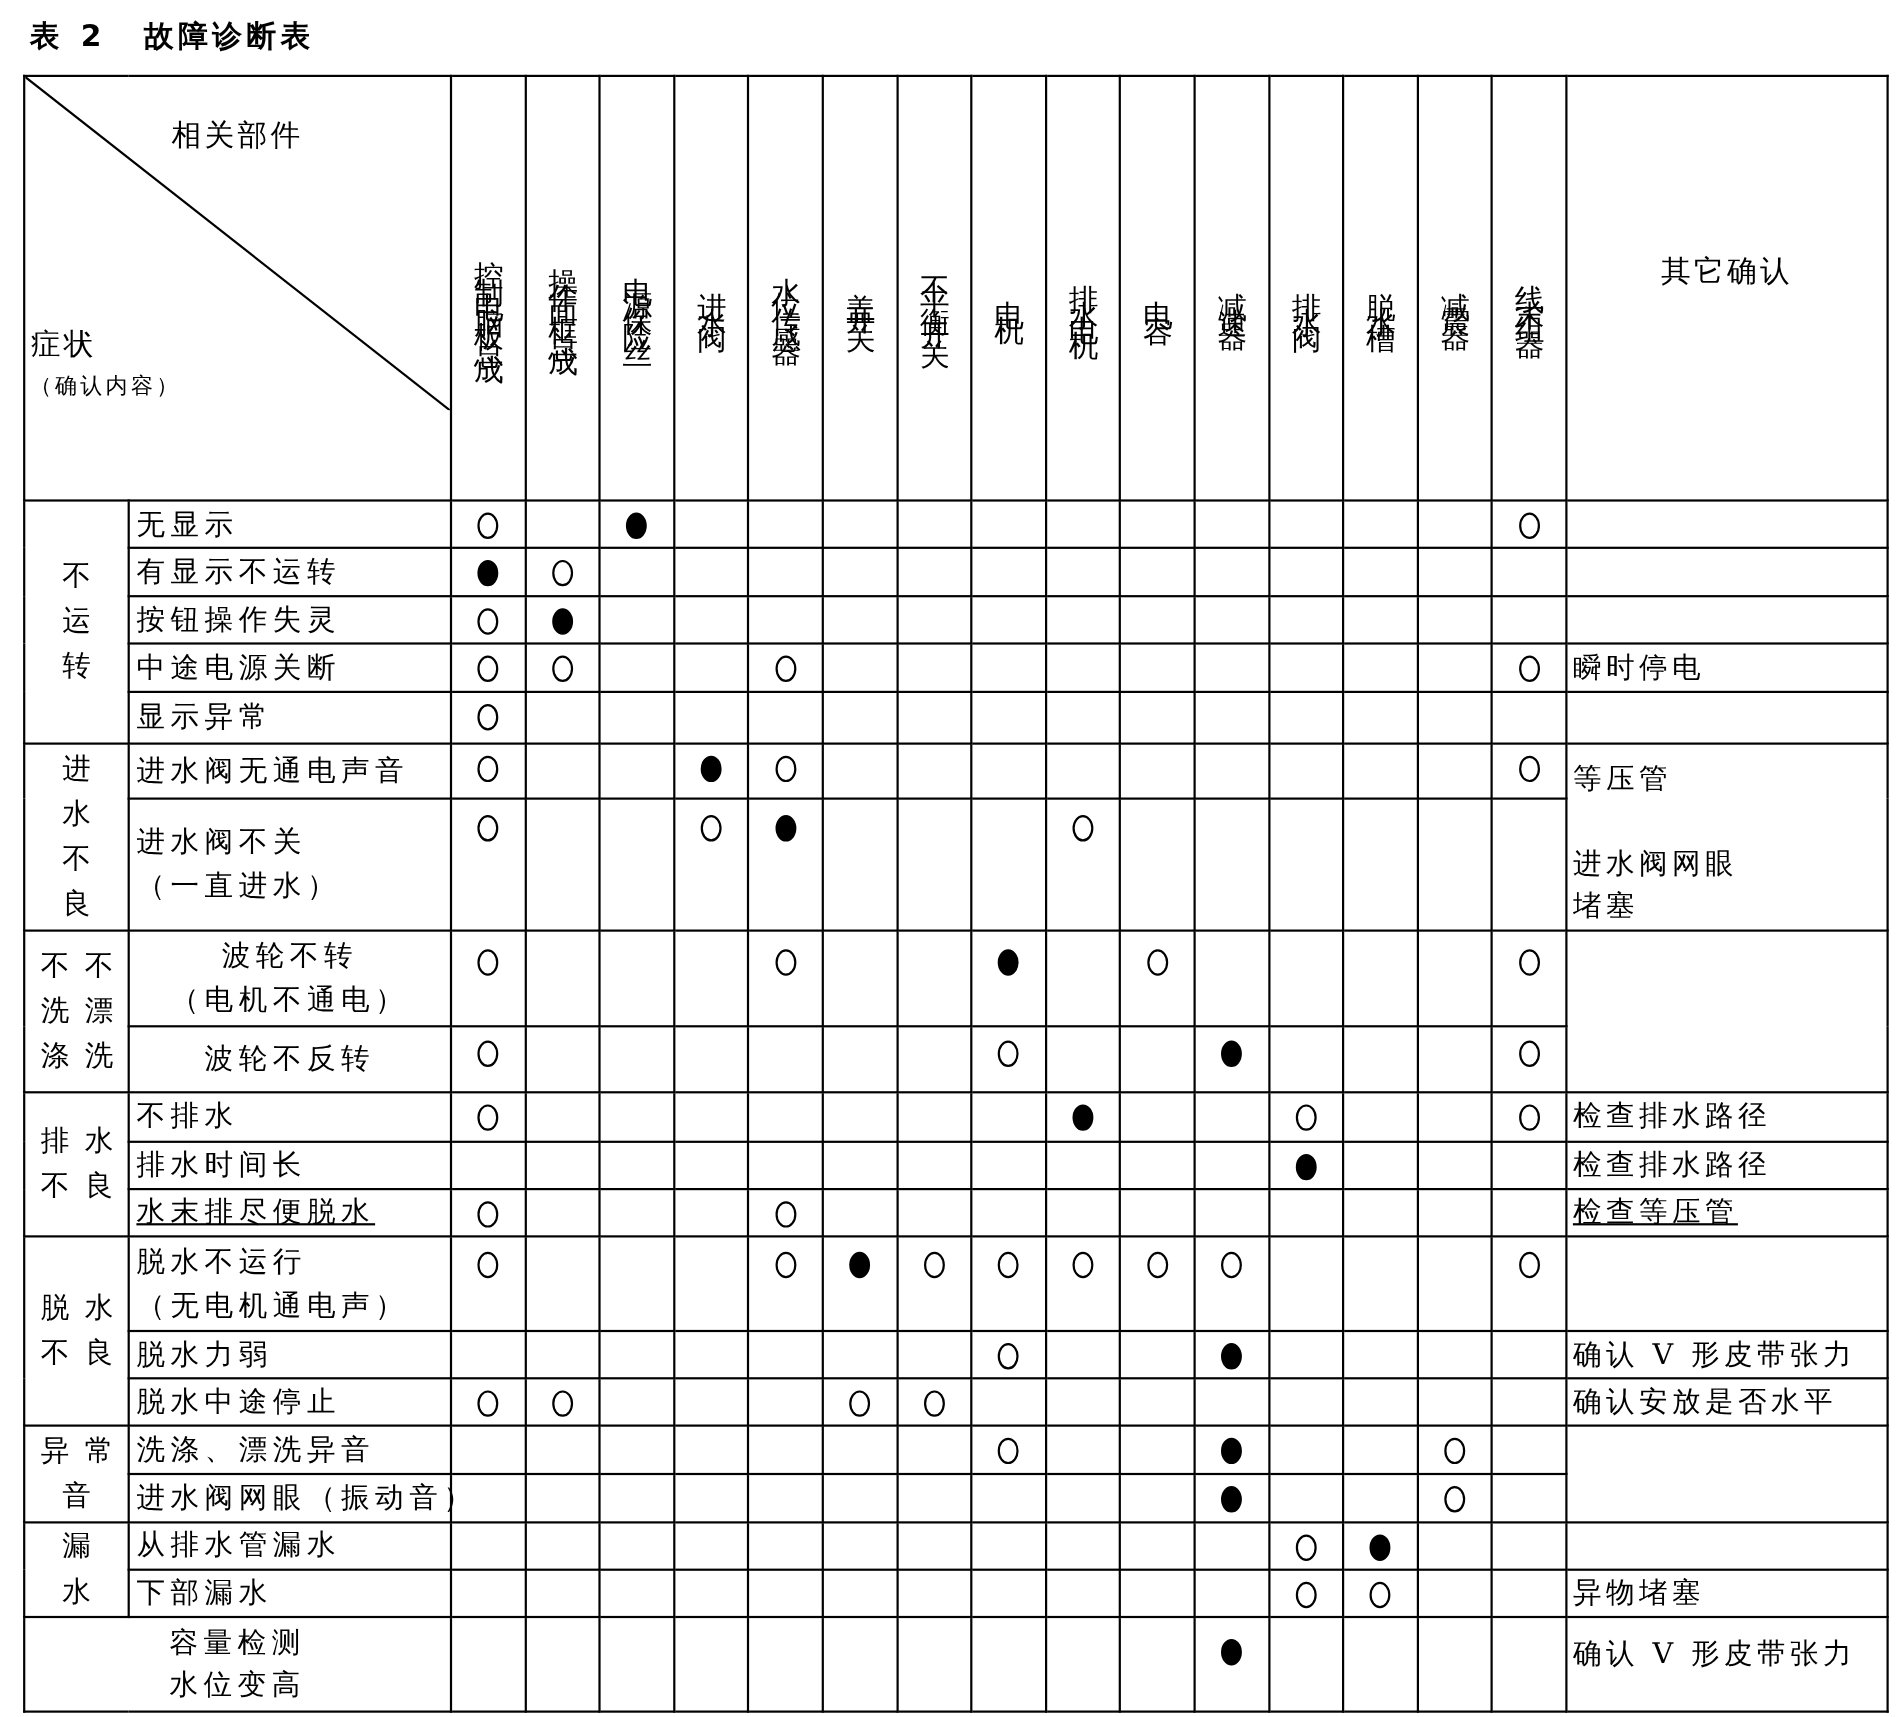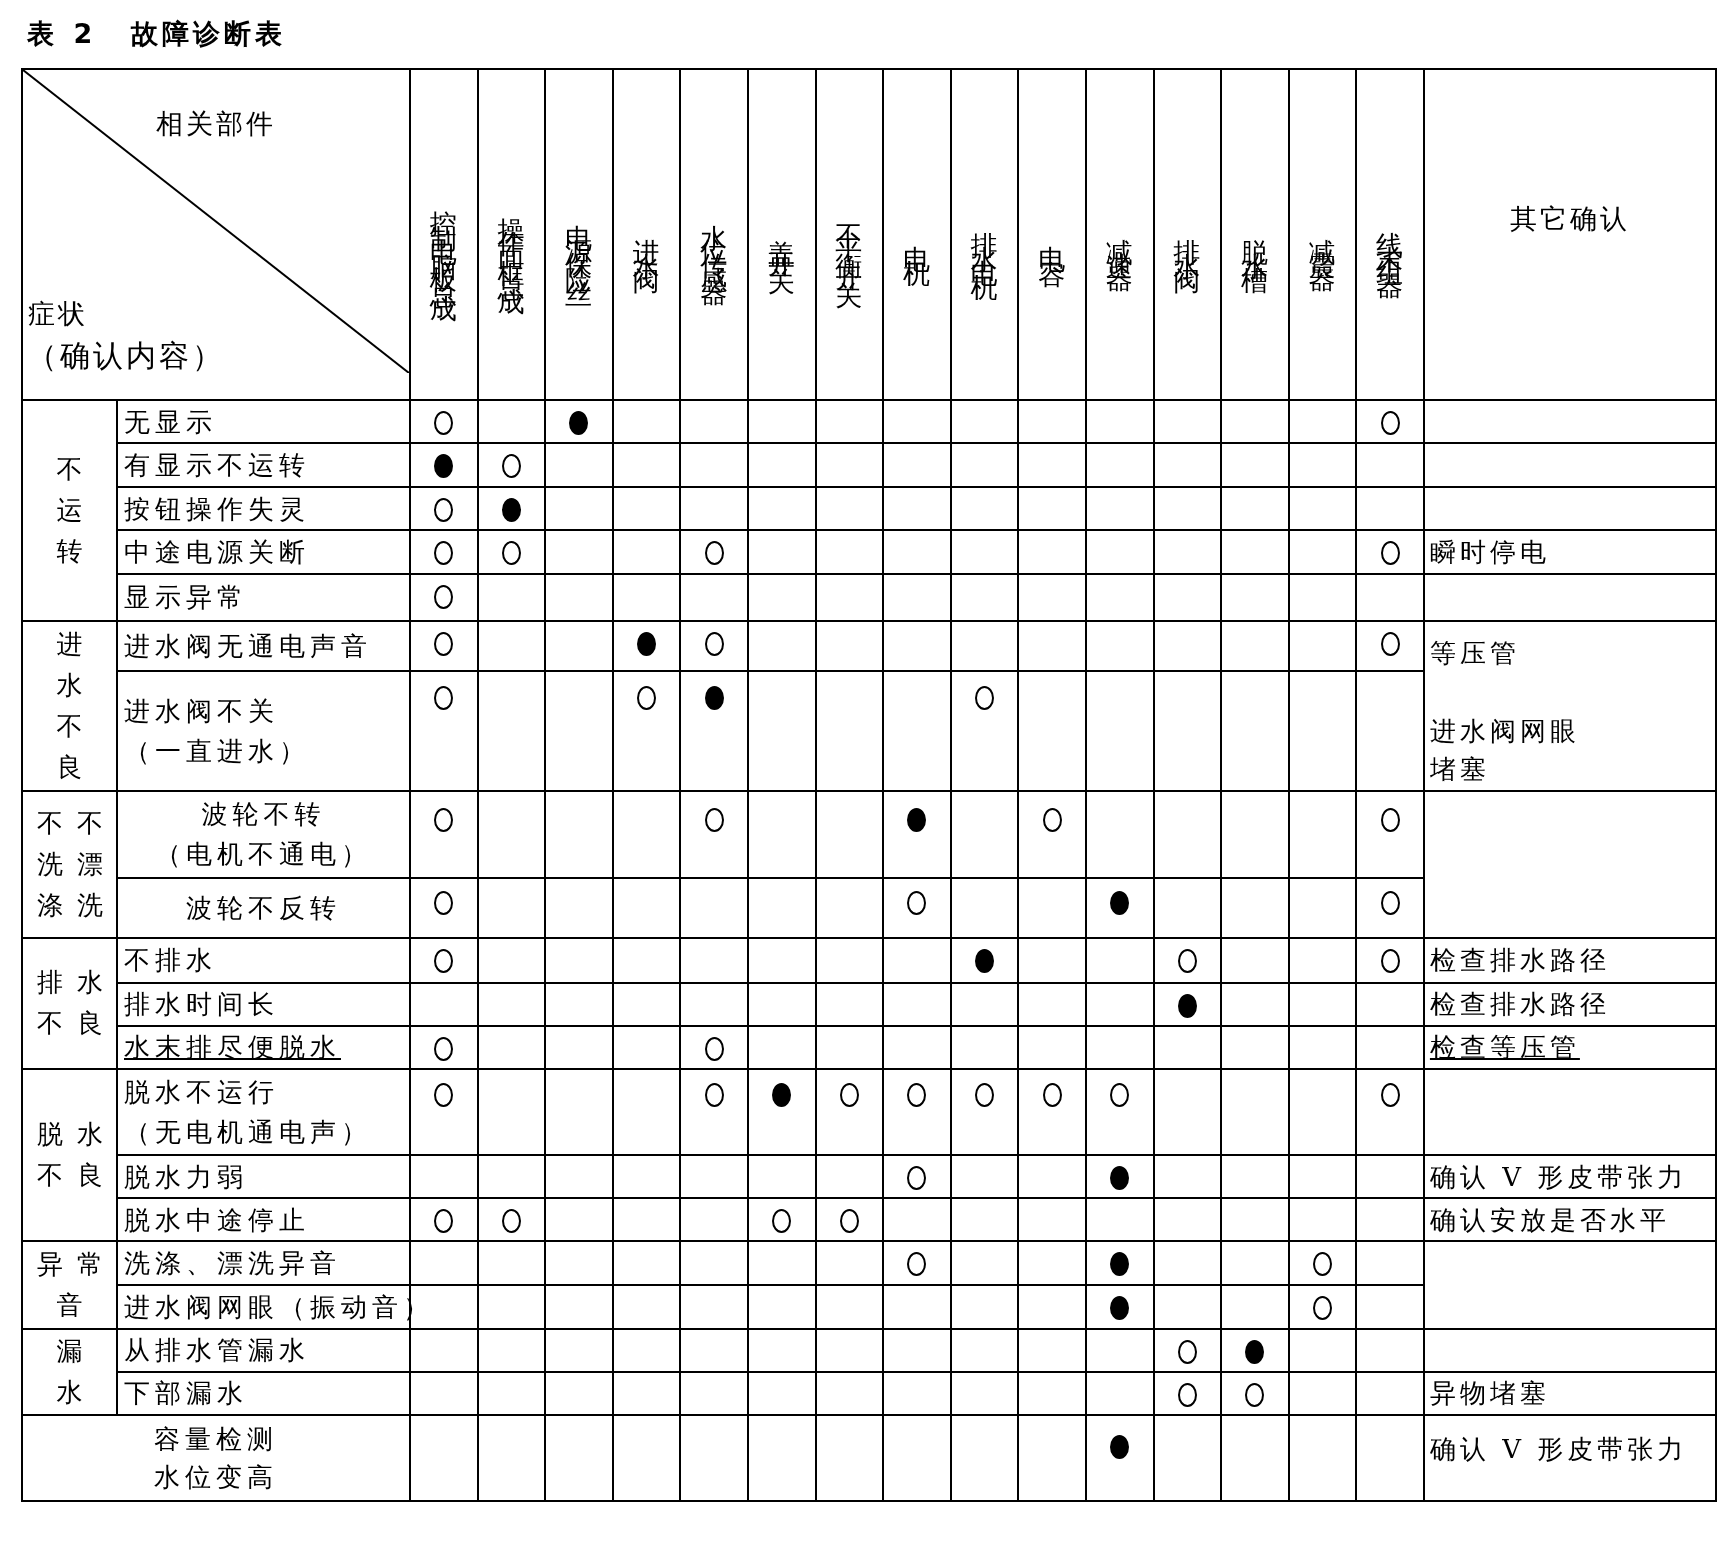--- a/index.html
+++ b/index.html
@@ -18,28 +18,28 @@
   .doc-title .t-name { position: absolute; left: 104px; top: 0; letter-spacing: 4px; }
 
   table.diag {
     position: absolute; left: 21px; top: 68px; width: 1694px;
     border-collapse: collapse; table-layout: fixed;
   }
   .diag th, .diag td {
     border: 2px solid #000; padding: 0; font-weight: normal;
     font-size: 26px; line-height: 1.2; overflow: visible;
   }
-  .diag tr.head-row { height: 331px; }
+  .diag tr.head-row { height: 386px; }
 
   th.corner { vertical-align: top; text-align: left; }
   .corner-inner { position: relative; height: 303px; }
   .corner-inner svg { position: absolute; left: 0; top: 0; width: 100%; height: 100%; }
   .corner-inner .parts-label { position: absolute; left: 133px; top: 38px; font-size: 27px; letter-spacing: 3px; white-space: nowrap; }
   .corner-inner .symptom-label { position: absolute; left: 5px; top: 228px; font-size: 27px; letter-spacing: 3px; white-space: nowrap; }
-  .corner-inner .symptom-sublabel { position: absolute; left: 4px; top: 268px; font-size: 30px; letter-spacing: 3px; white-space: nowrap; }
+  .corner-inner .symptom-sublabel { position: absolute; left: 4px; top: 268px; font-size: 20px; letter-spacing: 3px; white-space: nowrap; }
 
   th.part { vertical-align: middle; text-align: center; }
   th.part .vtext {
     display: inline-block; writing-mode: vertical-rl; text-orientation: upright;
     font-size: 27px; line-height: 1; letter-spacing: 14px;
     position: relative; top: 7px;
   }
   th.other-head { vertical-align: middle; text-align: center; font-size: 27px; letter-spacing: 3px; padding-bottom: 30px; }
 
   td.cat { text-align: center; vertical-align: middle; line-height: 41px; letter-spacing: 14px; padding-left: 14px; }

